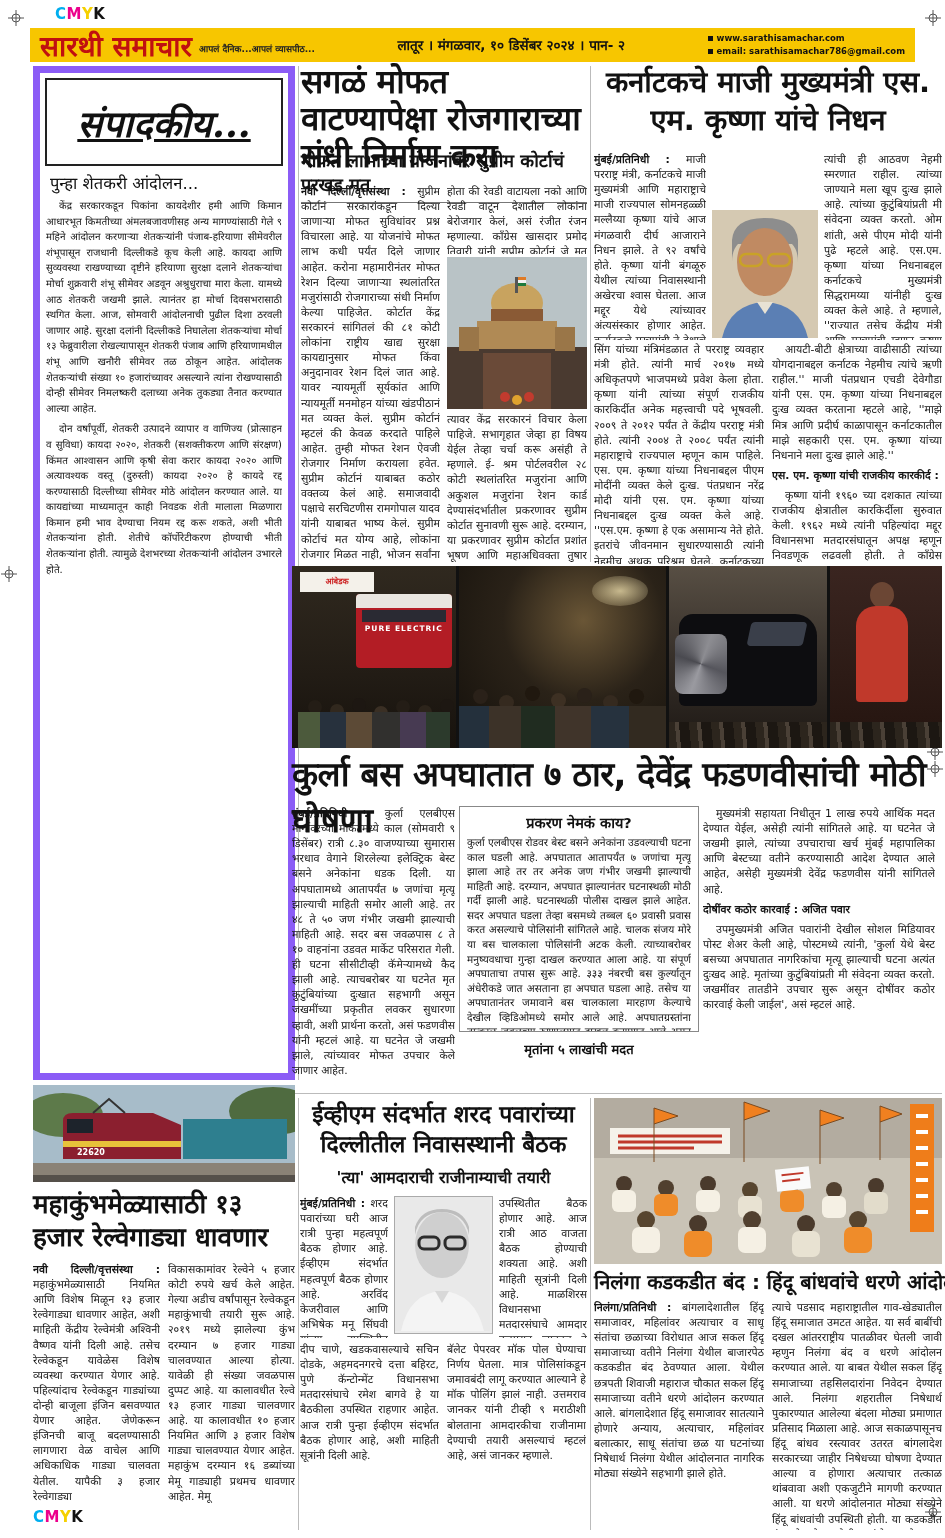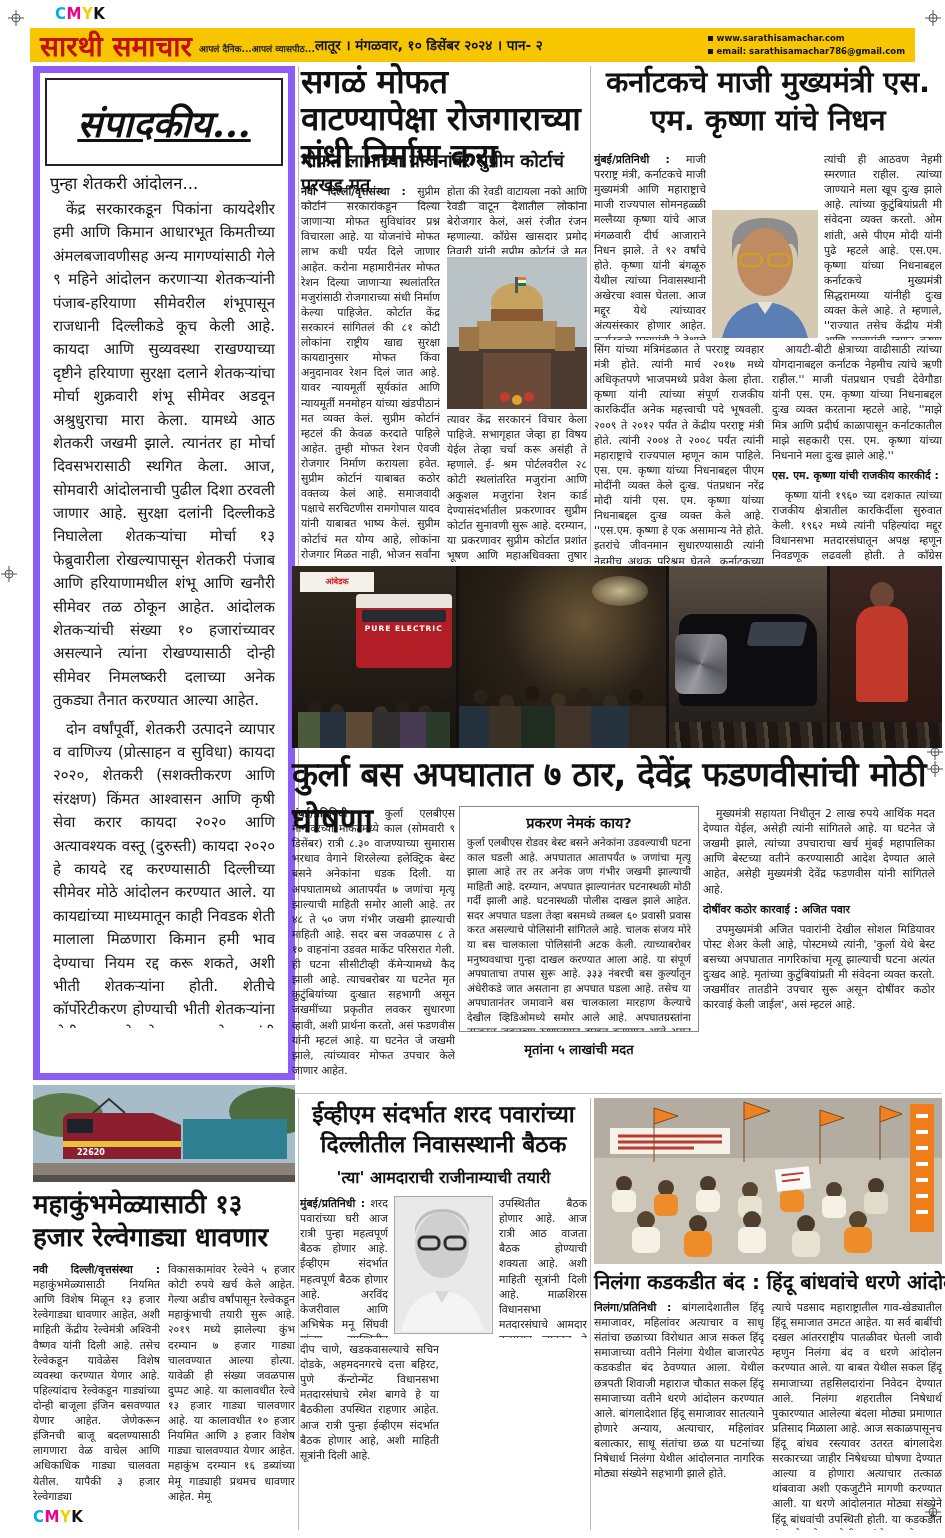--- a/index.html
+++ b/index.html
@@ -12,39 +12,39 @@
   .cmyk{position:absolute;font-weight:bold;font-size:15px;letter-spacing:.5px;
         font-family:"DejaVu Sans",sans-serif;}
   .cmyk .c{color:#00aeef}.cmyk .m{color:#ec008c}.cmyk .y{color:#f5d000}.cmyk .k{color:#111}
   .cmyk-top{left:55px;top:5px}.cmyk-bottom{left:33px;top:1508px}
   
   .masthead{position:absolute;left:30px;top:28px;width:885px;height:34px;background:#f7c600;
             display:flex;align-items:center;padding:0 10px;box-sizing:border-box;}
   .mast-title{font-family:"DejaVu Serif","Liberation Serif",serif;font-weight:bold;
               font-size:28px;color:#c01010;white-space:nowrap;}
   .mast-tag{font-size:9px;font-weight:bold;color:#222;margin-left:7px;white-space:nowrap;padding-top:6px}
-  .mast-date{flex:1;text-align:left;font-weight:bold;font-size:13.5px;color:#111;white-space:nowrap}
+  .mast-date{flex:1;text-align:center;font-weight:bold;font-size:13.5px;color:#111;white-space:nowrap}
   .mast-contact{font-size:8.5px;font-weight:bold;color:#111;line-height:1.5;white-space:nowrap}
   .sq{display:inline-block;width:5px;height:5px;background:#111;margin-right:4px;vertical-align:middle}
   
   .vrule{position:absolute;width:1px;background:#bbb}
   .hrule{position:absolute;height:1px;background:#bbb}
   
   .t{font-size:10.8px;line-height:1.4;text-align:justify;color:#151515;overflow:hidden}
   .t p{margin:0 0 5px;text-indent:13px}
   .byline{font-weight:bold}
   .boldline{font-weight:bold;text-indent:0 !important}
   
   .editorial{position:absolute;left:33px;top:66px;width:262px;height:1014px;
              border:7px solid #8b5cf6;box-sizing:border-box;}
   .ed-headbox{margin:5px;border:2px solid #222;height:84px;display:flex;align-items:center;justify-content:center}
   .ed-head{font-family:"DejaVu Serif","Liberation Serif",serif;font-style:italic;font-weight:bold;
            font-size:37px;text-decoration:underline;}
   .ed-sub{font-weight:normal;font-size:16.5px;margin:4px 10px 4px}
-  .ed-body{margin:0 13px;font-size:15px;line-height:1.56;height:830px}
+  .ed-body{margin:0 6px;font-size:10px;line-height:1.56;height:830px}
   
   .sup-head{position:absolute;left:301px;top:64px;width:286px;font-size:33px;font-weight:800;
             line-height:1.12;letter-spacing:-.5px}
   .sup-sub{position:absolute;left:301px;top:148px;width:286px;font-size:18px;font-weight:bold;
            border-bottom:1px solid #777;padding-bottom:6px}
   .sup-body{position:absolute;left:301px;top:184px;width:286px;height:378px;display:flex;gap:7px}
   .sup-c1{width:139px;height:378px}
   .sup-c2{width:140px;display:flex;flex-direction:column}
   .sup-c2a{height:70px}.sup-c2b{flex:1}
   .sup-img{width:140px;height:152px;margin:3px 0;background:#cfd6d2}
@@ -279,21 +279,21 @@
   <div class="ku-cols">
     <div class="t ku-c1"><span class="byline">मुंबई/प्रतिनिधी :</span><span> कुर्ला एलबीएस मार्गावरच्या मार्केटमध्ये काल (सोमवारी ९ डिसेंबर) रात्री ८.३० वाजण्याच्या सुमारास भरधाव वेगाने शिरलेल्या इलेक्ट्रिक बेस्ट बसने अनेकांना धडक दिली. या अपघातामध्ये आतापर्यंत ७ जणांचा मृत्यू झाल्याची माहिती समोर आली आहे. तर ४८ ते ५० जण गंभीर जखमी झाल्याची माहिती आहे. सदर बस जवळपास ८ ते १० वाहनांना उडवत मार्केट परिसरात गेली. ही घटना सीसीटीव्ही कॅमेऱ्यामध्ये कैद झाली आहे. त्याचबरोबर या घटनेत मृत कुटुंबियांच्या दुःखात सहभागी असून जखमींच्या प्रकृतीत लवकर सुधारणा व्हावी, अशी प्रार्थना करतो, असं फडणवीस यांनी म्हटलं आहे. या घटनेत जे जखमी झाले, त्यांच्यावर मोफत उपचार केले जाणार आहेत.</span></div>
     <div class="ku-cbox">
       <div class="kbox">
         <div class="kbox-title">प्रकरण नेमकं काय?</div>
         <div class="t kbox-text">कुर्ला एलबीएस रोडवर बेस्ट बसने अनेकांना उडवल्याची घटना काल घडली आहे. अपघातात आतापर्यंत ७ जणांचा मृत्यू झाला आहे तर तर अनेक जण गंभीर जखमी झाल्याची माहिती आहे. दरम्यान, अपघात झाल्यानंतर घटनास्थळी मोठी गर्दी झाली आहे. घटनास्थळी पोलीस दाखल झाले आहेत. सदर अपघात घडला तेव्हा बसमध्ये तब्बल ६० प्रवासी प्रवास करत असल्याचे पोलिसांनी सांगितले आहे. चालक संजय मोरे या बस चालकाला पोलिसांनी अटक केली. त्याच्याबरोबर मनुष्यवधाचा गुन्हा दाखल करण्यात आला आहे. या संपूर्ण अपघाताचा तपास सुरू आहे. ३३३ नंबरची बस कुर्ल्यातून अंधेरीकडे जात असताना हा अपघात घडला आहे. तसेच या अपघातानंतर जमावाने बस चालकाला मारहाण केल्याचे देखील व्हिडिओमध्ये समोर आले आहे. अपघातग्रस्तांना तात्काळ जवळच्या रुग्णालयात दाखल करण्यात आले असून बस चालक संजय मोरे याला पोलिसांनी ताब्यात घेऊन चौकशी सुरू केली आहे.</div>
       </div>
       <div class="kbox-foot">मृतांना ५ लाखांची मदत</div>
     </div>
     <div class="t ku-c3">
-      <p>मुख्यमंत्री सहायता निधीतून 2 लाख रुपये आर्थिक मदत देण्यात येईल, असेही त्यांनी सांगितले आहे. या घटनेत जे जखमी झाले, त्यांच्या उपचाराचा खर्च मुंबई महापालिका आणि बेस्टच्या वतीने करण्यासाठी आदेश देण्यात आले आहेत, असेही मुख्यमंत्री देवेंद्र फडणवीस यांनी सांगितले आहे.</p>
+      <p>मुख्यमंत्री सहायता निधीतून 1 लाख रुपये आर्थिक मदत देण्यात येईल, असेही त्यांनी सांगितले आहे. या घटनेत जे जखमी झाले, त्यांच्या उपचाराचा खर्च मुंबई महापालिका आणि बेस्टच्या वतीने करण्यासाठी आदेश देण्यात आले आहेत, असेही मुख्यमंत्री देवेंद्र फडणवीस यांनी सांगितले आहे.</p>
       <p class="boldline">दोषींवर कठोर कारवाई : अजित पवार</p>
       <p>उपमुख्यमंत्री अजित पवारांनी देखील सोशल मिडियावर पोस्ट शेअर केली आहे, पोस्टमध्ये त्यांनी, 'कुर्ला येथे बेस्ट बसच्या अपघातात नागरिकांचा मृत्यू झाल्याची घटना अत्यंत दुःखद आहे. मृतांच्या कुटुंबियांप्रती मी संवेदना व्यक्त करतो. जखमींवर तातडीने उपचार सुरू असून दोषींवर कठोर कारवाई केली जाईल', असं म्हटलं आहे.</p>
     </div>
   </div>
 
   <div class="train-img">
     <svg width="262" height="97" viewBox="0 0 262 97">
       <rect width="262" height="97" fill="#a7bcc9"></rect>
       <ellipse cx="30" cy="30" rx="40" ry="22" fill="#5d7a4a"></ellipse>
       <ellipse cx="240" cy="26" rx="44" ry="24" fill="#4f6b40"></ellipse>
@@ -325,20 +325,21 @@
         <rect x="24" y="40" width="20" height="12" rx="5" fill="none" stroke="#2c2c2c" stroke-width="3"></rect>
         <rect x="50" y="40" width="20" height="12" rx="5" fill="none" stroke="#2c2c2c" stroke-width="3"></rect>
         <path d="M6 134 Q14 96 47 94 Q80 96 89 134 Z" fill="#f4f4f4"></path>
         <path d="M40 94 L47 106 L54 94 Z" fill="#d8d8d8"></path>
       </svg>
     </div>
     <div class="t evm-a">उपस्थितीत बैठक होणार आहे. आज रात्री आठ वाजता बैठक होण्याची शक्यता आहे. अशी माहिती सूत्रांनी दिली आहे. माळशिरस विधानसभा मतदारसंघाचे आमदार उत्तमराव जानकर हे देखील या बैठकीला उपस्थित होते. माळशिरसमधील मारकडवाडी गावातील लोकांना ईव्हीएमवर संशय आहे. त्यांनी</div>
   </div>
   <div class="evm-bandB">
     <div class="t evm-b">दीप चाणे, खडकवासल्याचे सचिन दोडके, अहमदनगरचे दत्ता बहिरट, पुणे कॅन्टोन्मेंट विधानसभा मतदारसंघाचे रमेश बागवे हे या बैठकीला उपस्थित राहणार आहेत. आज रात्री पुन्हा ईव्हीएम संदर्भात बैठक होणार आहे, अशी माहिती सूत्रांनी दिली आहे.</div>
+    <div class="t evm-b">बॅलेट पेपरवर मॉक पोल घेण्याचा निर्णय घेतला. मात्र पोलिसांकडून जमावबंदी लागू करण्यात आल्याने हे मॉक पोलिंग झालं नाही. उत्तमराव जानकर यांनी टीव्ही ९ मराठीशी बोलताना आमदारकीचा राजीनामा देण्याची तयारी असल्याचं म्हटलं आहे, असं जानकर म्हणाले.</div>
   </div>
 
   <div class="protest">
     <svg width="348" height="166" viewBox="0 0 348 166">
       <rect width="348" height="60" fill="#b3aca0"></rect>
       <rect y="60" width="348" height="106" fill="#c9c3b6"></rect>
       <rect x="16" y="30" width="120" height="26" fill="#f5f2ea"></rect>
       <path d="M24 38 H128 M24 44 H128 M24 50 H100" stroke="#c0392b" stroke-width="3"></path>
       <rect x="316" y="6" width="24" height="128" fill="#ef7d1a"></rect>
       <path d="M322 18 H334 M322 34 H334 M322 50 H334 M322 66 H334 M322 82 H334 M322 98 H334 M322 114 H334" stroke="#ffffff" stroke-width="4"></path>

